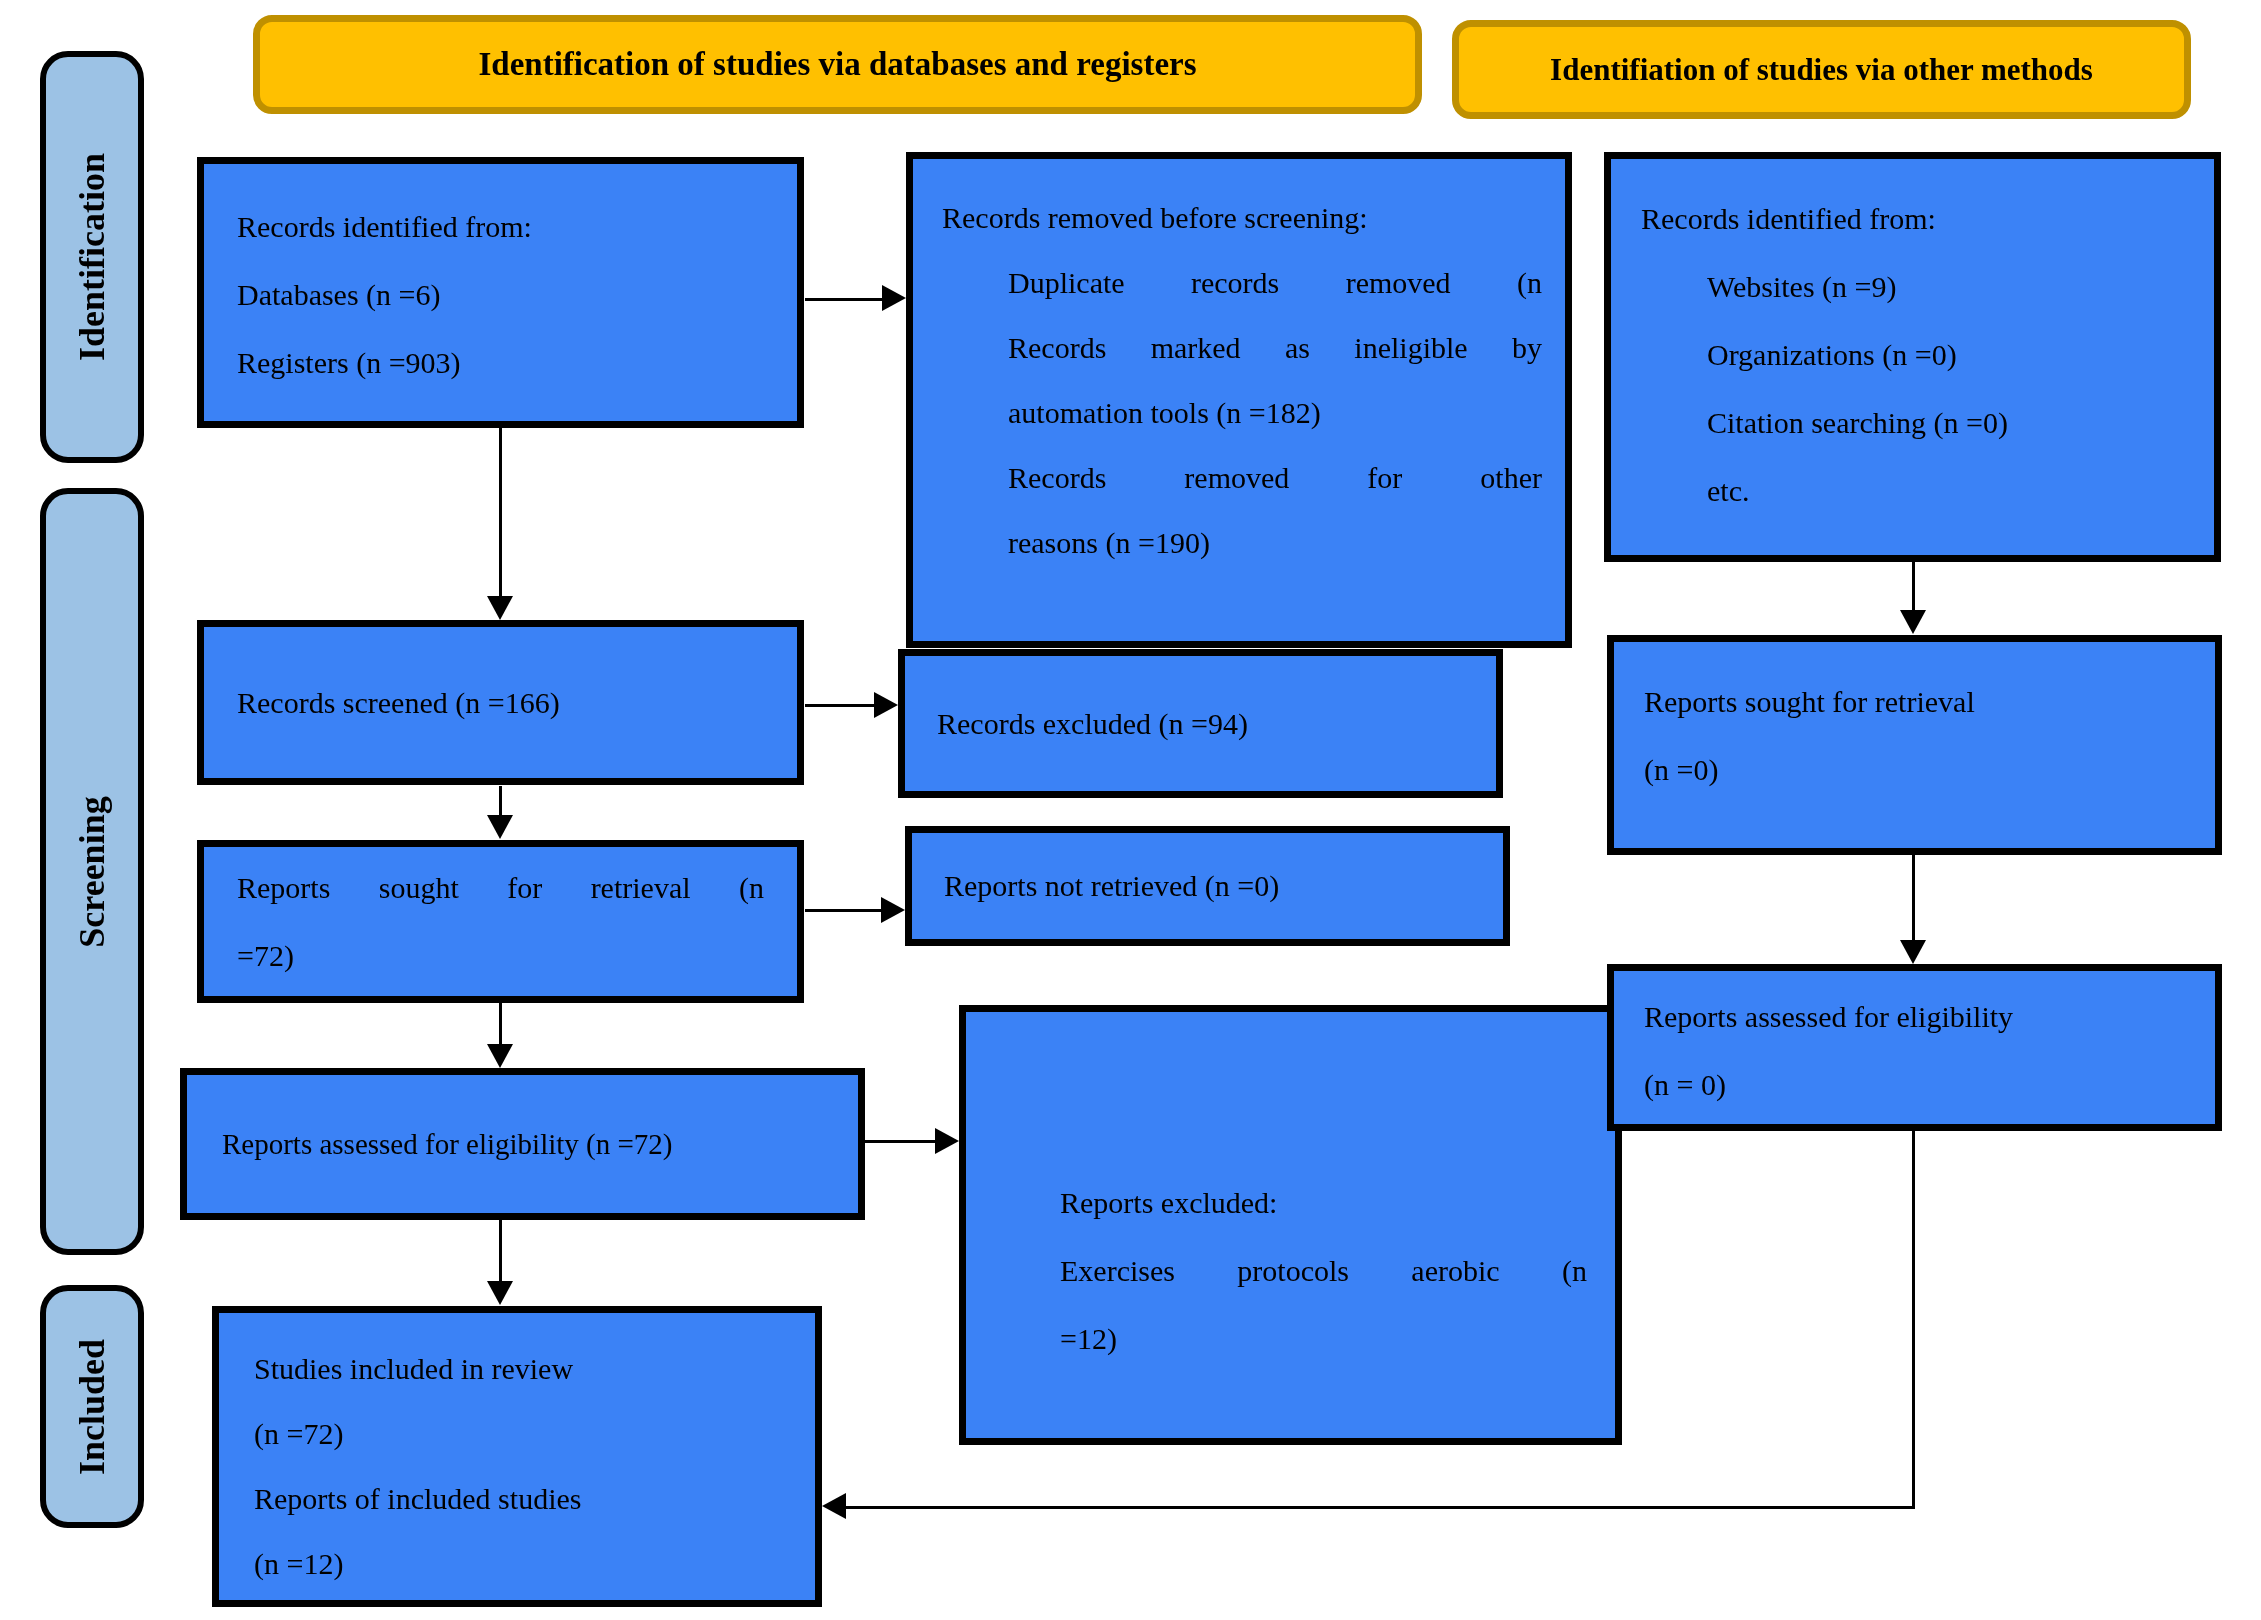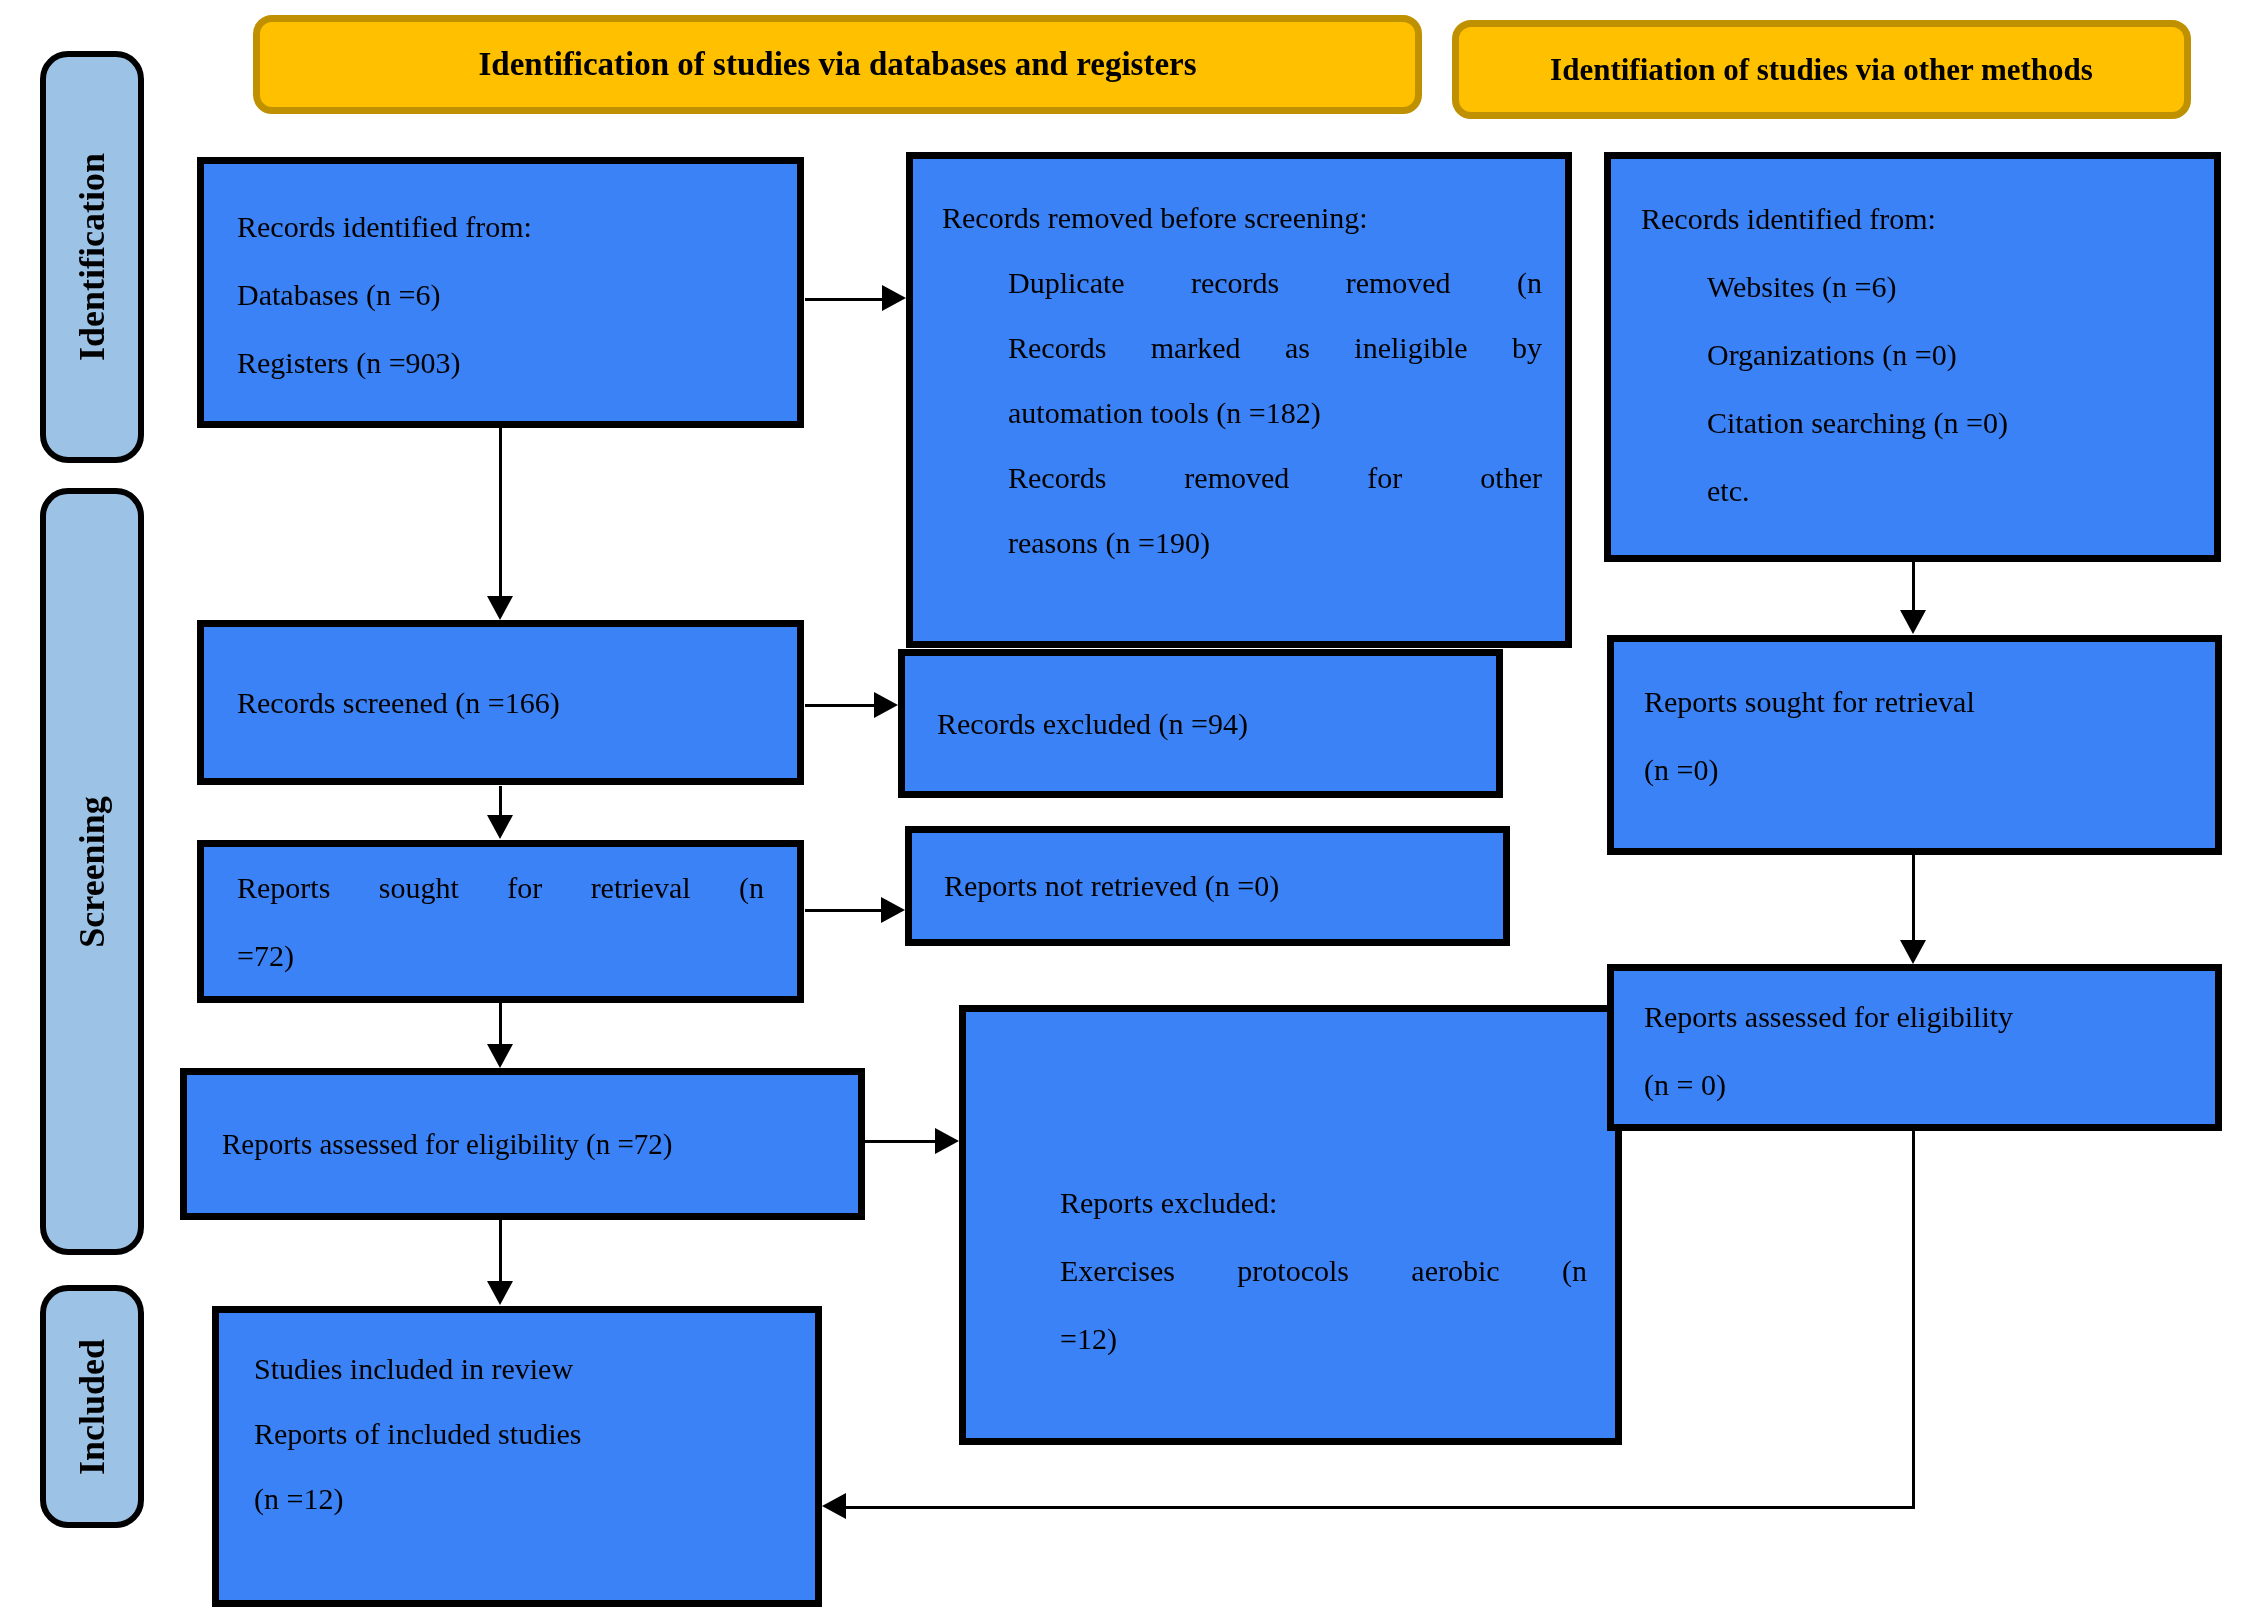--- a/index.html
+++ b/index.html
@@ -69,20 +69,21 @@
     <div class="jln">Reports sought for retrieval (n</div>
     <div class="ln">=72)</div>
   </div>
 
   <div class="fbox center" style="left:180px;top:1068px;width:685px;height:152px;padding-left:35px;font-size:29px;">
     <div class="ln">Reports assessed for eligibility (n =72)</div>
   </div>
 
   <div class="fbox" style="left:212px;top:1306px;width:610px;height:301px;padding:23px 20px 0 35px;line-height:65px;">
     <div class="ln">Studies included in review</div>
+    <div class="ln">(n =72)</div>
     <div class="ln">Reports of included studies</div>
     <div class="ln">(n =12)</div>
   </div>
 
   <div class="fbox" style="left:906px;top:152px;width:666px;height:496px;padding:26px 23px 0 29px;line-height:65px;">
     <div class="ln">Records removed before screening:</div>
     <div class="jln ind">Duplicate records removed (n</div>
     <div class="jln ind">Records marked as ineligible by</div>
     <div class="ln ind">automation tools (n =182)</div>
     <div class="jln ind">Records removed for other</div>
@@ -98,21 +99,21 @@
   </div>
 
   <div class="fbox" style="left:959px;top:1005px;width:663px;height:440px;padding:157px 28px 0 94px;">
     <div class="ln">Reports excluded:</div>
     <div class="jln">Exercises protocols aerobic (n</div>
     <div class="ln">=12)</div>
   </div>
 
   <div class="fbox" style="left:1604px;top:152px;width:617px;height:410px;padding:26px 20px 0 30px;">
     <div class="ln">Records identified from:</div>
-    <div class="ln ind">Websites (n =6)</div>
+    <div class="ln ind">Websites (n =9)</div>
     <div class="ln ind">Organizations (n =0)</div>
     <div class="ln ind">Citation searching (n =0)</div>
     <div class="ln ind">etc.</div>
   </div>
 
   <div class="fbox" style="left:1607px;top:635px;width:615px;height:220px;padding:26px 20px 0 30px;">
     <div class="ln">Reports sought for retrieval</div>
     <div class="ln">(n =0)</div>
   </div>
 

